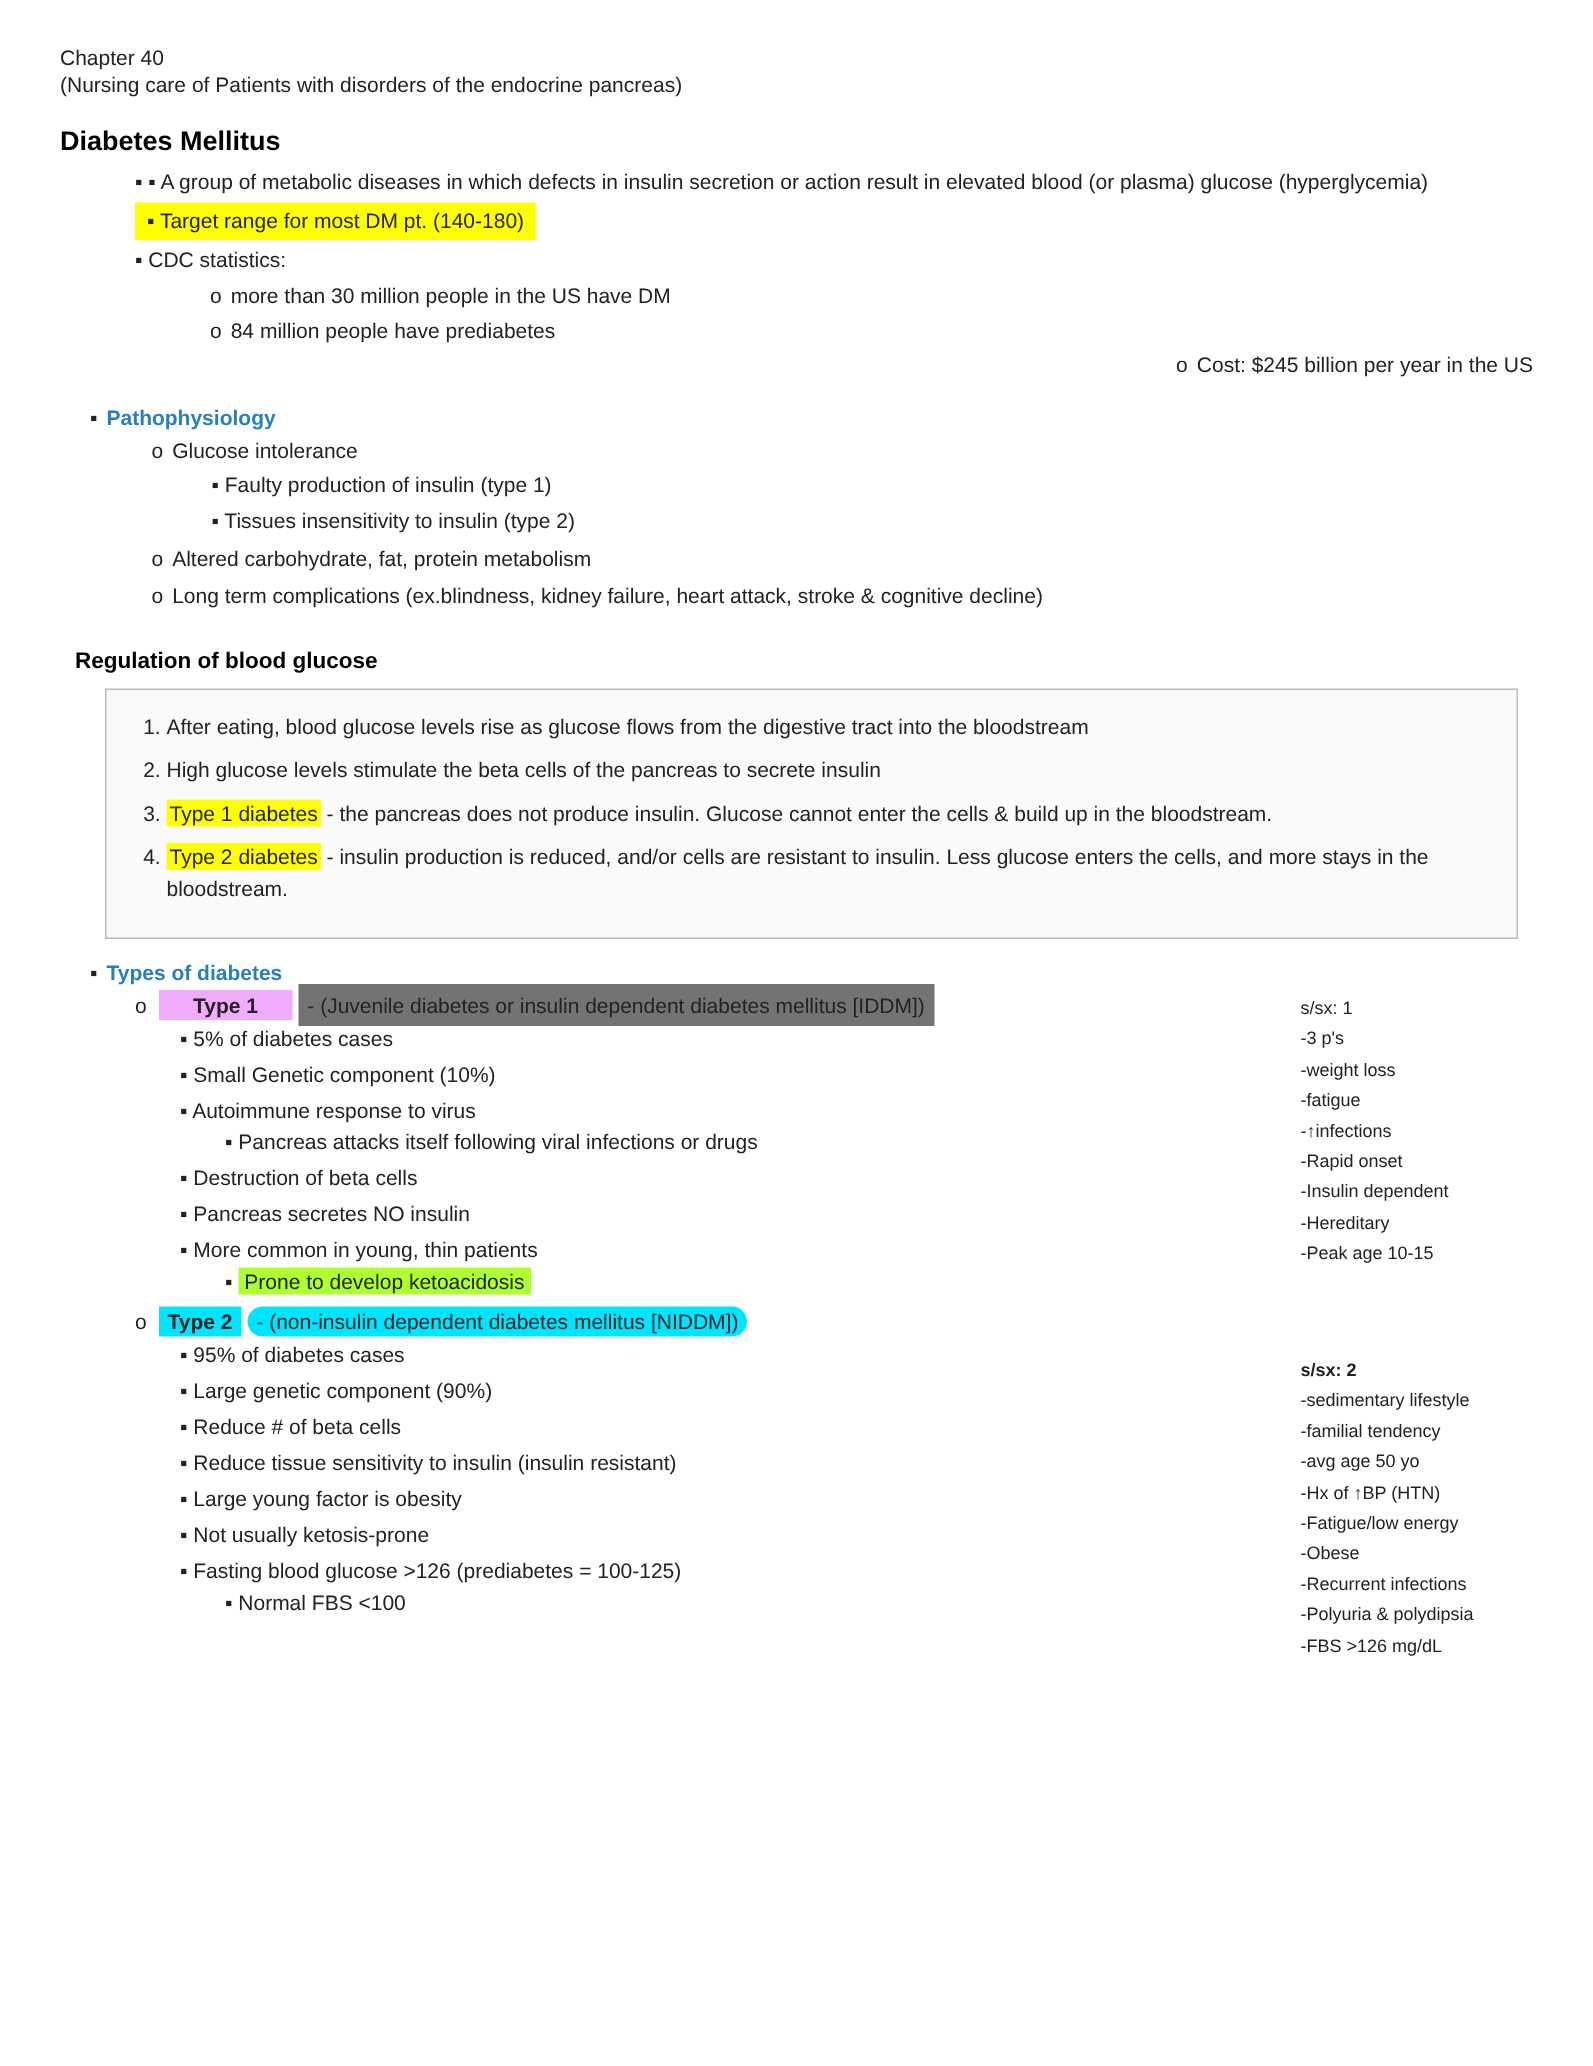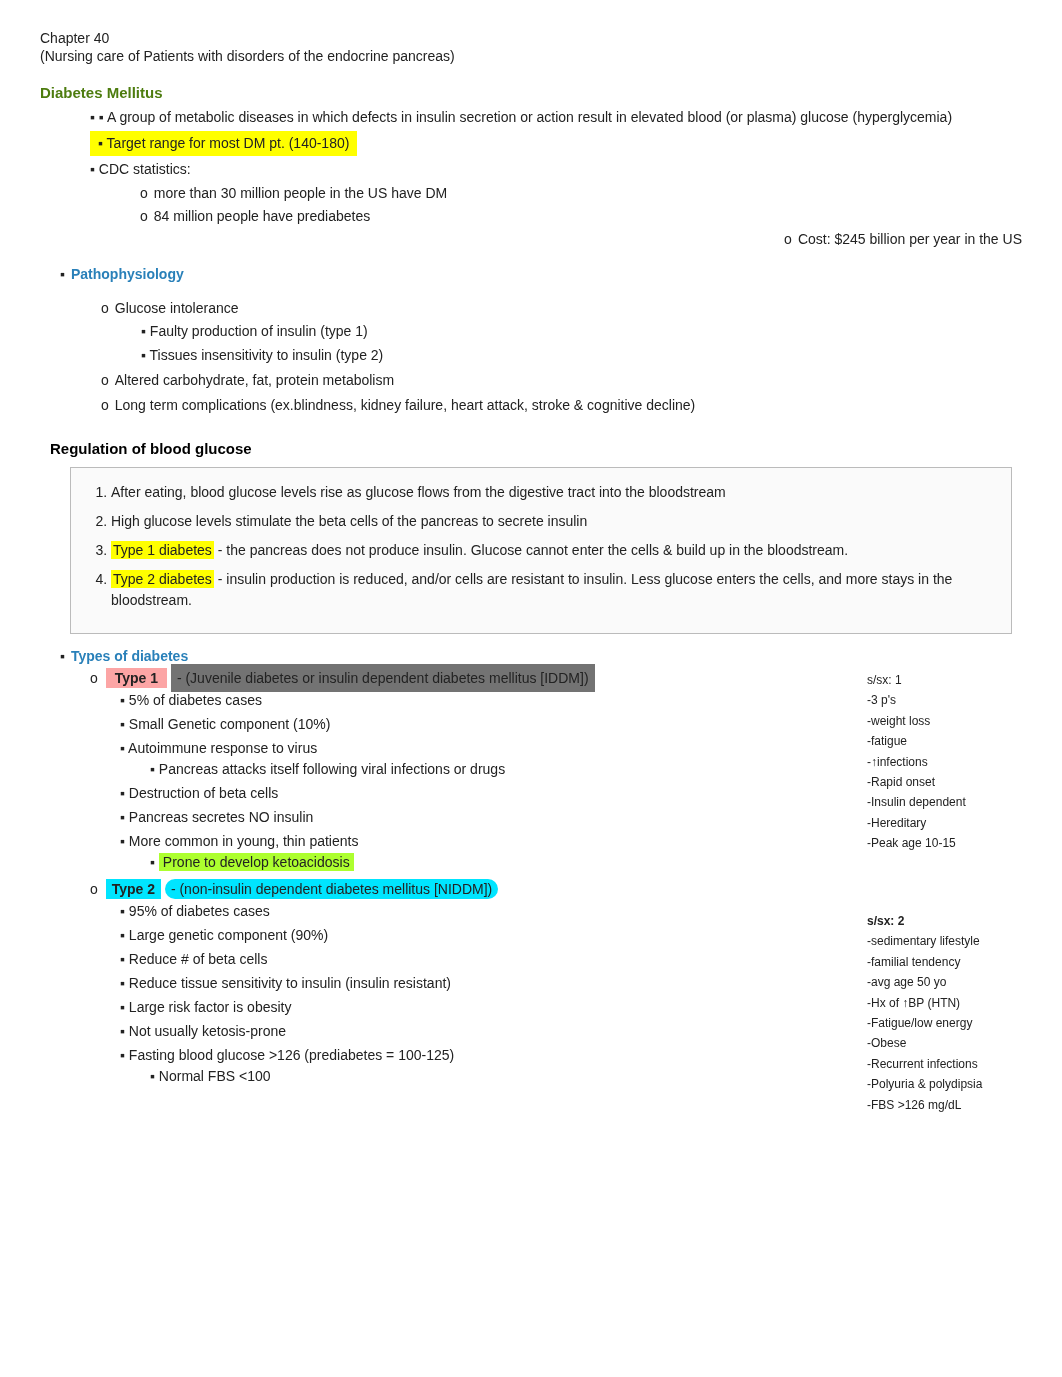--- a/index.html
+++ b/index.html
@@ -7,22 +7,22 @@
       font-family: Arial, sans-serif;
       font-size: 14px;
       background: #fff;
       color: #222;
       padding: 30px 40px;
       max-width: 1062px;
       min-height: 1377px;
     }
     .chapter-title { font-size: 14px; margin-bottom: 2px; }
     .chapter-subtitle { font-size: 14px; margin-bottom: 20px; }
-    .section-heading { color: #4d7c0f; font-size: 15px; font-weight: bold; margin-top: 18px; margin-bottom: 6px; }
-    .sub-heading { color: #2980b9; font-size: 14px; font-weight: bold; margin-top: 14px; margin-bottom: 16px; }
+    .section-heading { color: #000000; font-size: 18px; font-weight: bold; margin-top: 18px; margin-bottom: 6px; }
+    .sub-heading { color: #2980b9; font-size: 14px; font-weight: bold; margin-top: 14px; margin-bottom: 4px; }
     ul { list-style: none; }
     .bullet-square::before { content: '▪ '; }
     .indent-1 { padding-left: 30px; }
     li { margin-bottom: 3px; line-height: 1.5; }
   </style>
 </head>
 <body>
 
 <div class="chapter-title">Chapter 40</div>
 <div class="chapter-subtitle">(Nursing care of Patients with disorders of the endocrine pancreas)</div>
@@ -96,21 +96,21 @@
       <div>-fatigue</div>
       <div>-↑infections</div>
       <div>-Rapid onset</div>
       <div>-Insulin dependent</div>
       <div>-Hereditary</div>
       <div>-Peak age 10-15</div>
     </div>
 
     <div style="margin-bottom:4px;">
       <span style="margin-right:4px;">o</span>
-      <span style="background:#fca5a5; padding:2px 9px; font-weight:bold;">Type 1</span>
+      <span style="background:#f0abfc; padding:2px 23px; font-weight:bold;">Type 1</span>
       <span style="background:#737373; padding:6px 6px;"> - (Juvenile diabetes or insulin dependent diabetes mellitus [IDDM])</span>
     </div>
 
     <ul style="list-style:none; padding-left:30px;">
       <li><span>▪ </span><span>5% of diabetes cases</span></li>
       <li><span>▪ </span><span>Small Genetic component (10%)</span></li>
       <li><span>▪ </span><span>Autoimmune response        to virus</span>
         <ul style="list-style:none; padding-left:30px;">
           <li><span>▪ </span><span>Pancreas attacks itself following viral infections or drugs</span></li>
         </ul>
@@ -144,21 +144,21 @@
       <span style="margin-right:4px;">o</span>
       <span style="background:#00e5ff; padding:2px 6px; font-weight:bold;">Type 2</span>
       <span style="background:#00e5ff; padding:2px 6px;border-radius:10px;"> - (non-insulin dependent diabetes mellitus [NIDDM])</span>
     </div>
 
     <ul style="list-style:none; padding-left:30px;">
       <li><span>▪ </span><span>95% of diabetes cases</span></li>
       <li><span>▪ </span><span>Large genetic component (90%)</span></li>
       <li><span>▪ </span><span>Reduce # of beta cells</span></li>
       <li><span>▪ </span><span>Reduce tissue sensitivity to insulin (insulin resistant)</span></li>
-      <li><span>▪ </span><span>Large risk factor is obesity</span></li>
+      <li><span>▪ </span><span>Large young factor is obesity</span></li>
       <li><span>▪ </span><span>Not usually ketosis-prone</span></li>
       <li><span>▪ </span><span>Fasting blood glucose &gt;126 (prediabetes = 100-125)</span>
         <ul style="list-style:none; padding-left:30px;">
           <li><span>▪ </span><span>Normal FBS &lt;100</span></li>
         </ul>
       </li>
     </ul>
   </div>
 
 </div>

